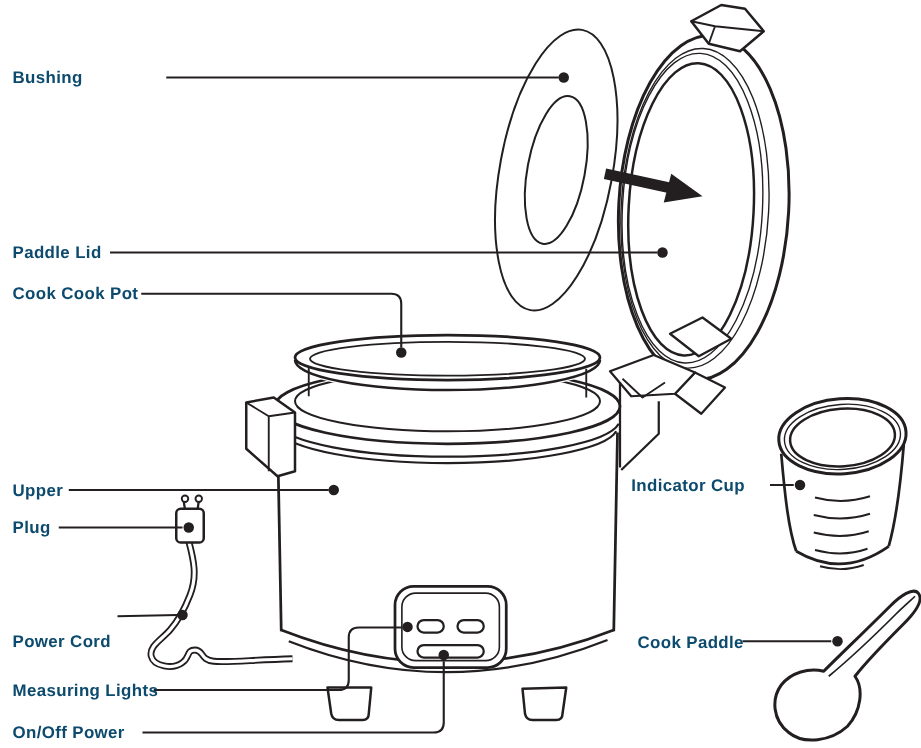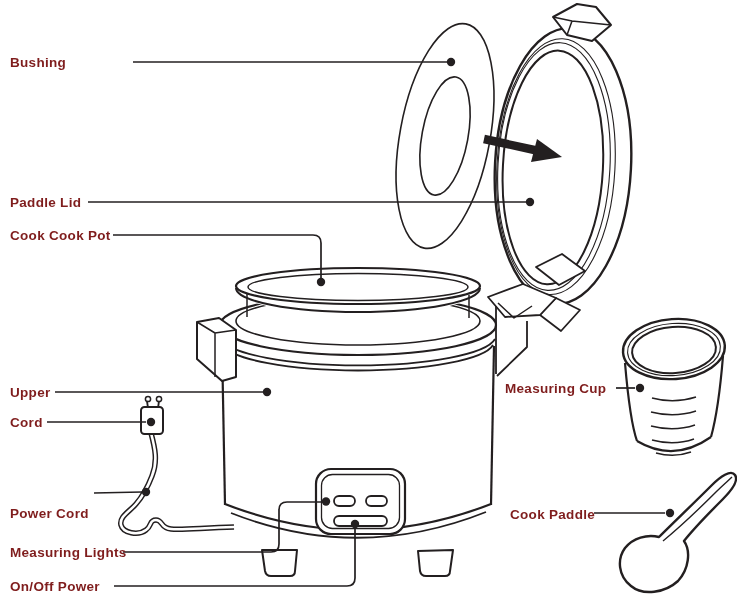--- a/index.html
+++ b/index.html
@@ -10,21 +10,21 @@
     font-family:"Liberation Sans","DejaVu Sans",sans-serif;
     overflow:hidden;
   }
   #art{position:absolute;left:0;top:0;}
   .lbl{
     position:absolute;
     transform:translateY(-50%);
     font-size:13.5px;
     font-weight:bold;
     letter-spacing:0.3px;
-    color:#7f1d1d;
+    color:#0c4a6e;
     white-space:nowrap;
     user-select:none;
   }
 </style>
 </head>
 <body>
 
 <div id="stage">
 
   <svg id="art" width="737" height="598" viewBox="0 0 737 598">
@@ -157,19 +157,19 @@
       <circle cx="355" cy="524" r="4.2"></circle>
       <circle cx="640" cy="388" r="4.2"></circle>
       <circle cx="670" cy="513" r="4.2"></circle>
     </g>
   </svg>
 
   <div class="lbl" style="left:10px;top:62px">Bushing</div>
   <div class="lbl" style="left:10px;top:202px">Paddle Lid</div>
   <div class="lbl" style="left:10px;top:235px">Cook Cook Pot</div>
   <div class="lbl" style="left:10px;top:392px">Upper</div>
-  <div class="lbl" style="left:10px;top:422px">Cord</div>
+  <div class="lbl" style="left:10px;top:422px">Plug</div>
   <div class="lbl" style="left:10px;top:513px">Power Cord</div>
   <div class="lbl" style="left:10px;top:552px">Measuring Lights</div>
   <div class="lbl" style="left:10px;top:586px">On/Off Power</div>
-  <div class="lbl" style="left:505px;top:388px">Measuring Cup</div>
+  <div class="lbl" style="left:505px;top:388px">Indicator Cup</div>
   <div class="lbl" style="left:510px;top:514px">Cook Paddle</div>
 </div>
 
 </body></html>

